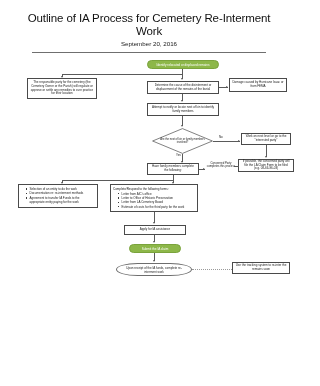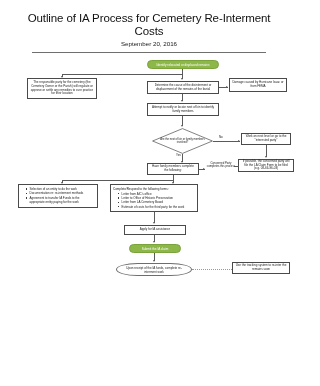--- a/index.html
+++ b/index.html
@@ -189,21 +189,21 @@
     color: #1a1a1a;
     text-align: center;
   }
 </style>
 </head>
 <body>
 
 <div id="page">
 
   <div class="header">
-    <div class="doc-title">Outline of IA Process for Cemetery Re-Interment Costs</div>
+    <div class="doc-title">Outline of IA Process for Cemetery Re-Interment Work</div>
     <div class="doc-date">September 20, 2016</div>
   </div>
   <div class="header-rule"></div>
 
   <div class="node pill" style="left:147px; top:60px; width:72px; height:9px;">
     <span class="txt">Identify relocated or displaced remains</span>
   </div>
 
   <div class="conn v" style="left:182px; top:69px; height:5px;"></div>
 

